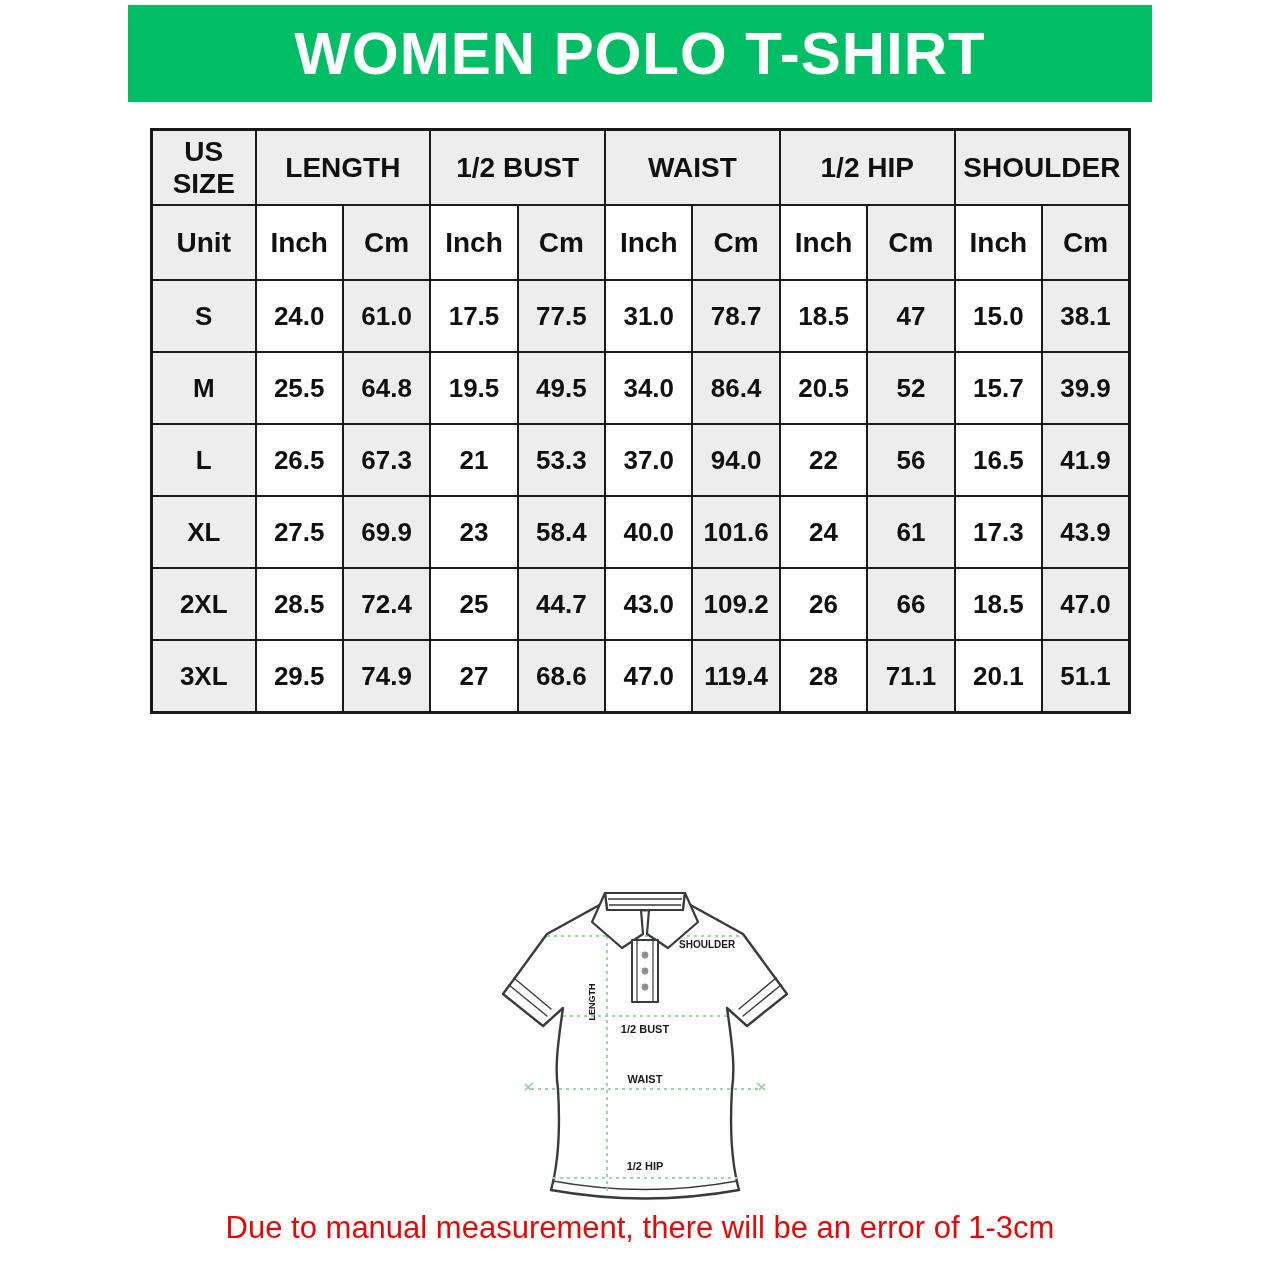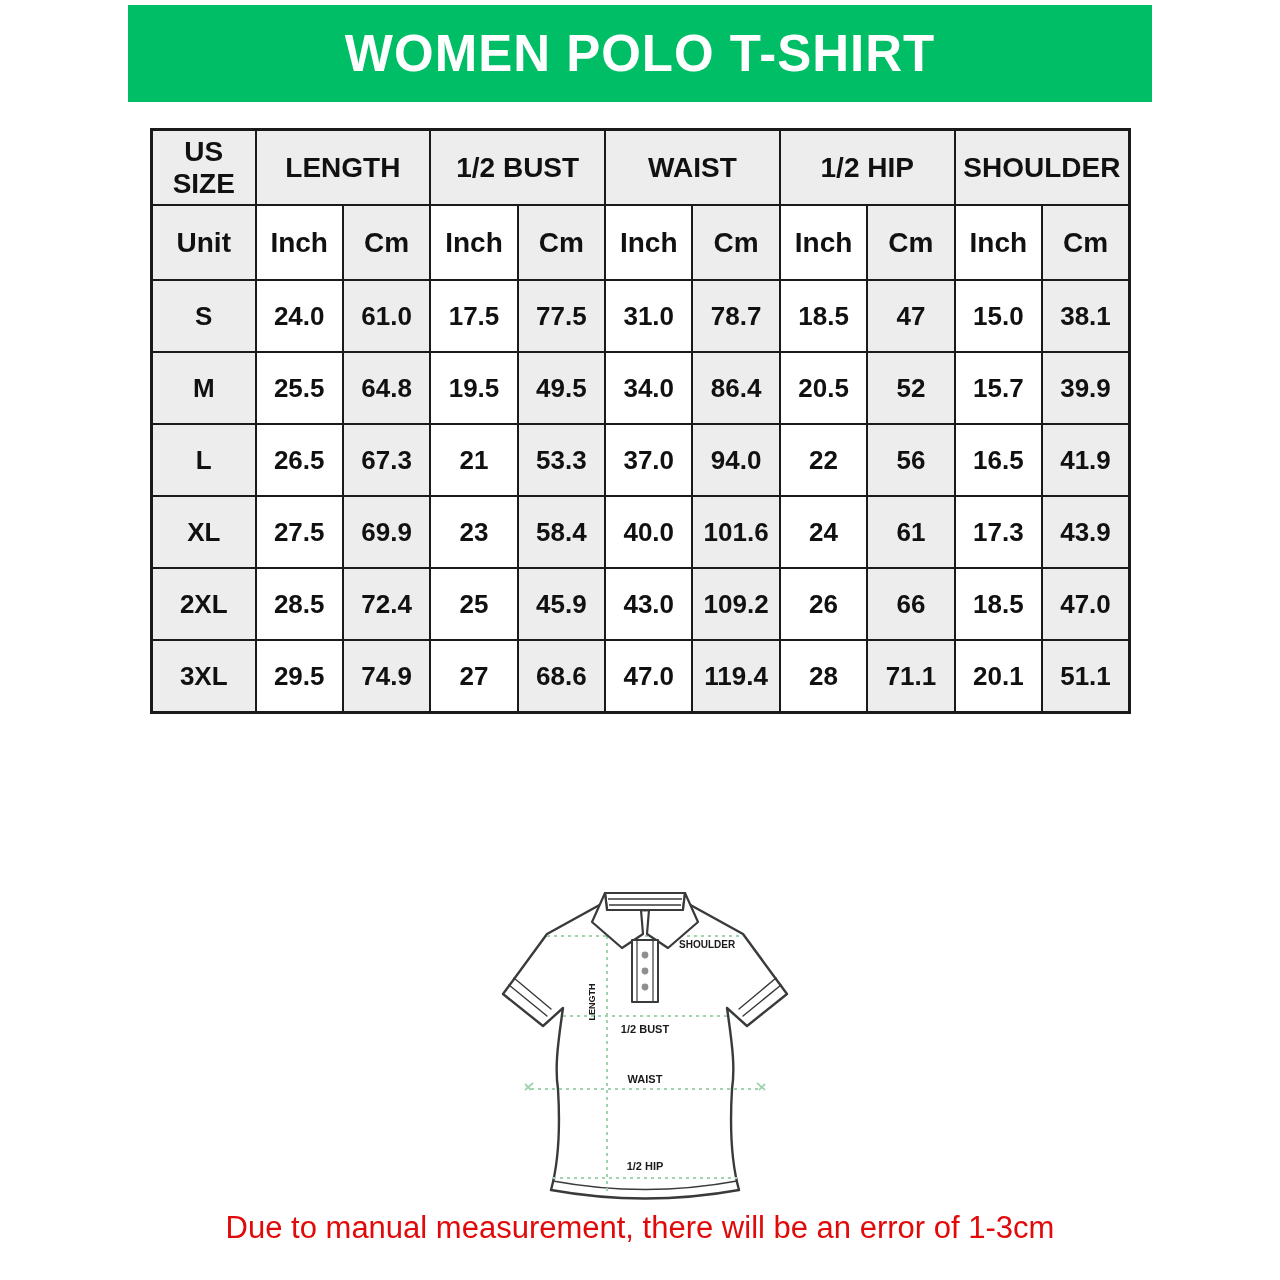--- a/index.html
+++ b/index.html
@@ -22,21 +22,21 @@
   }
   .banner{
     position:absolute;
     left:128px;top:5px;
     width:1024px;height:97px;
     background:var(--banner-bg);
     display:flex;align-items:center;justify-content:center;
   }
   .banner .title{
     color:var(--banner-fg);
-    font-size:51px;
+    font-size:60px;
     font-weight:bold;
     letter-spacing:1px;
     white-space:nowrap;
   }
   .table-wrap{
     position:absolute;
     left:150px;top:128px;
     width:981px;
   }
   table.size-table{
@@ -179,21 +179,21 @@
           <td>24</td>
           <td class="gray">61</td>
           <td>17.3</td>
           <td class="gray">43.9</td>
         </tr>
         <tr class="data-row">
           <th class="gray">2XL</th>
           <td>28.5</td>
           <td class="gray">72.4</td>
           <td>25</td>
-          <td class="gray">45.9</td>
+          <td class="gray">44.7</td>
           <td>43.0</td>
           <td class="gray">109.2</td>
           <td>26</td>
           <td class="gray">66</td>
           <td>18.5</td>
           <td class="gray">47.0</td>
         </tr>
         <tr class="data-row">
           <th class="gray">3XL</th>
           <td>29.5</td>

